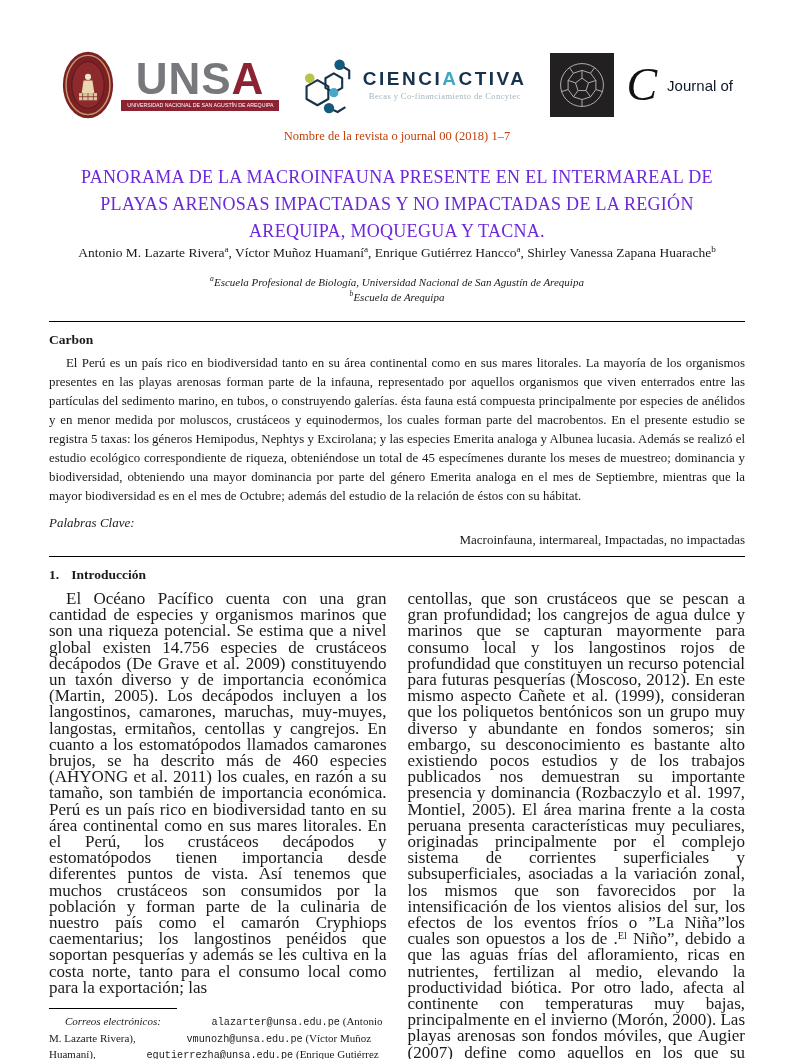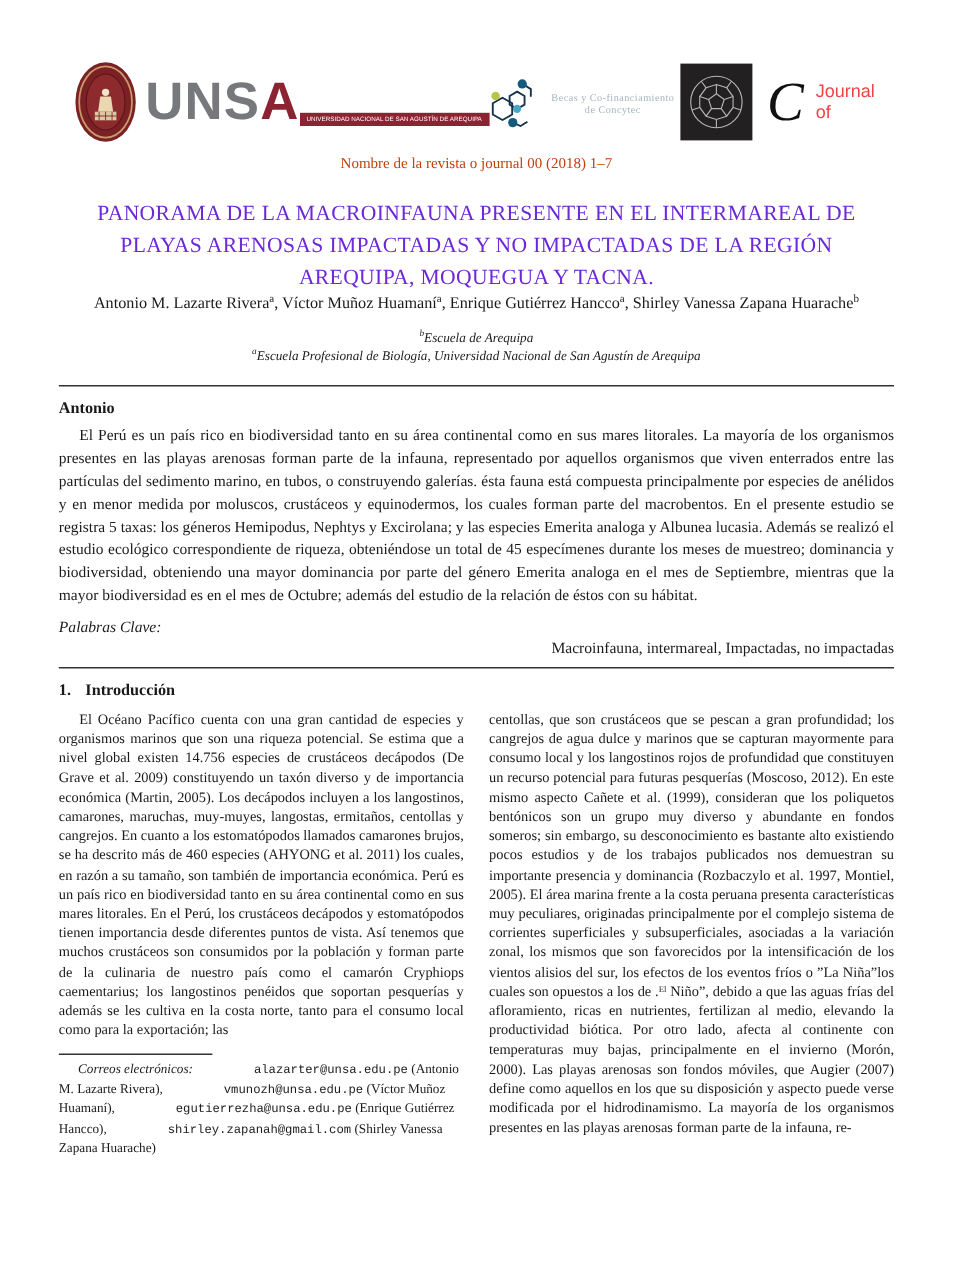--- a/index.html
+++ b/index.html
@@ -2,57 +2,57 @@
 <html lang="es"><head>
 <meta charset="utf-8">
 <style>
   html,body{margin:0;padding:0;background:#ffffff;width:794px;height:1059px;overflow:hidden;}
   body{font-family:"Liberation Serif", serif;color:#1a1a1a;}
   .page{width:794px;height:1059px;box-sizing:border-box;padding:0 49px;position:relative;}
 
   
   .logos{margin-top:50px;height:70px;display:flex;align-items:center;justify-content:space-between;padding:0 12px;}
   .logo-unsa{display:flex;align-items:center;gap:6px;}
-  .unsa-right{display:flex;flex-direction:row;align-items:flex-end;}
+  .unsa-right{display:flex;flex-direction:column;align-items:center;}
   .unsa-acronym{font-family:"Liberation Sans",sans-serif;font-weight:600;font-size:44px;line-height:0.92;letter-spacing:1px;color:#77787b;}
   .unsa-acronym .a-red{color:#8c2332;}
   .unsa-banner{width:158px;height:11px;background:#8c2332;display:flex;align-items:center;justify-content:center;overflow:hidden;margin-top:1px;}
   .unsa-banner span{font-family:"Liberation Sans",sans-serif;font-size:7px;color:#fff;white-space:nowrap;transform:scale(0.75);transform-origin:center;}
 
   .logo-ca{display:flex;align-items:center;gap:8px;}
   .ca-text{display:flex;flex-direction:column;}
   .ca-name{font-family:"Liberation Sans",sans-serif;font-weight:700;font-size:19px;letter-spacing:2.5px;color:#16324c;line-height:1.1;}
   .ca-name .a-teal{color:#3fa8c5;}
   .ca-tagline{font-family:Liberation Serif, serif;font-size:8.5px;color:#a3b4bc;letter-spacing:0.4px;text-align:center;margin-top:2px;}
 
   .logo-jcr{display:flex;align-items:center;gap:10px;}
   .jcr-box{width:64px;height:64px;background:#232021;display:flex;align-items:center;justify-content:center;}
   .jcr-c{font-family:"Liberation Serif",serif;font-style:italic;font-size:46px;line-height:1;color:#111;margin-left:2px;}
-  .jcr-lines{font-family:"Liberation Sans",sans-serif;font-size:15px;line-height:17px;color:#ef4444;}
+  .jcr-lines{font-family:"Liberation Sans",sans-serif;font-size:15px;line-height:17px;color:#0f172a;}
 
   
   .journal-line{margin-top:9px;text-align:center;font-size:12.5px;color:#c2410c;}
   .title{margin:20px auto 0;max-width:680px;text-align:center;font-weight:400;font-size:18px;line-height:27px;letter-spacing:0.3px;color:#6d28d9;}
   .authors{text-align:center;font-size:13.5px;}
   .authors sup{font-size:68%;line-height:0;}
   .affiliations{margin-top:14px;text-align:center;font-style:italic;font-size:11px;line-height:15px;}
   .affiliations sup{font-size:70%;line-height:0;}
   .rule{border:none;border-top:1.7px solid #000;margin:16px 0 0 0;}
   .abstract-head{margin-top:10px;font-weight:700;font-size:13.5px;}
   .abstract{margin:6px 0 0 0;text-align:justify;font-size:12.9px;line-height:19px;text-indent:17px;}
   .kw-label{margin-top:8px;font-style:italic;font-size:13px;line-height:17px;}
   .kw{font-size:13px;line-height:17px;text-align:right;}
   .rule2{border:none;border-top:1.7px solid #000;margin:8px 0 0 0;}
 
   
   .section-head{margin-top:10px;font-weight:700;font-size:13.5px;}
   .section-head .sh-text{margin-left:12px;text-align:right;}
   .columns{margin-top:8px;display:flex;gap:21px;}
   .col{width:338px;}
-  .body-par{margin:0;text-align:justify;font-size:12px;line-height:16.2px;}
+  .body-par{margin:0;text-align:justify;font-size:17px;line-height:16.2px;}
   .indent{text-indent:17px;}
 
   .footnote{margin-top:12px;}
   .fn-rule{width:128px;border-top:1.3px solid #000;margin-bottom:5px;}
   .fn-text{margin:0;font-size:11px;line-height:14.5px;text-indent:16px;text-align:left;}
   .fn-italic{font-style:italic;}
   .fn-mono{font-family:"Liberation Mono",monospace;font-size:10.2px;padding-left:48px;}
 </style>
 </head>
 <body>
@@ -84,20 +84,21 @@
         <polygon points="15,27 26.3,33.5 26.3,46.5 15,53 3.7,46.5 3.7,33.5" fill="none" stroke="#16324c" stroke-width="2.2" stroke-linejoin="round"></polygon>
         <polygon points="32,20 40.7,25 40.7,35 32,40 23.3,35 23.3,25" fill="none" stroke="#16324c" stroke-width="2.2" stroke-linejoin="round"></polygon>
         <polyline points="40,12 48,17 48,26" fill="none" stroke="#16324c" stroke-width="2.2"></polyline>
         <polyline points="27,56 36,60 44,55" fill="none" stroke="#16324c" stroke-width="2.2"></polyline>
         <circle cx="7" cy="25" r="5" fill="#b9c54a"></circle>
         <circle cx="38" cy="11" r="5.4" fill="#145a7c"></circle>
         <circle cx="32" cy="40" r="4.8" fill="#47a8c6"></circle>
         <circle cx="27" cy="56" r="5.4" fill="#145a7c"></circle>
       </svg>
       <div class="ca-text">
+        <div class="ca-name"><span>CIENCI</span><span class="a-teal">A</span><span>CTIVA</span></div>
         <div class="ca-tagline">Becas y Co-financiamiento de Concytec</div>
       </div>
     </div>
 
     <div class="logo-jcr">
       <div class="jcr-box">
         <svg width="60" height="60" viewBox="0 0 70 70">
           <g stroke="#b5b5b5" stroke-width="1.1" fill="none">
             <circle cx="35" cy="35" r="25"></circle>
             <polygon points="35,27 42.6,32.5 39.7,41.5 30.3,41.5 27.4,32.5"></polygon>
@@ -114,27 +115,27 @@
     </div>
   </div>
 
   <div class="journal-line">Nombre de la revista o journal 00 (2018) 1–7</div>
 
   <h1 class="title">PANORAMA DE LA MACROINFAUNA PRESENTE EN EL INTERMAREAL DE PLAYAS ARENOSAS IMPACTADAS Y NO IMPACTADAS DE LA REGIÓN AREQUIPA, MOQUEGUA Y TACNA.</h1>
 
   <div class="authors"><span>Antonio M. Lazarte Rivera<sup>a</sup></span>, <span>Víctor Muñoz Huamaní<sup>a</sup></span>, <span>Enrique Gutiérrez Hancco<sup>a</sup></span>, <span>Shirley Vanessa Zapana Huarache<sup>b</sup></span></div>
 
   <div class="affiliations">
+      <div><sup>a</sup>Escuela Profesional de Biología, Universidad Nacional de San Agustín de Arequipa</div>
       <div><sup>b</sup>Escuela de Arequipa</div>
-      <div><sup>a</sup>Escuela Profesional de Biología, Universidad Nacional de San Agustín de Arequipa</div>
     </div>
 
   <hr class="rule">
 
-  <div class="abstract-head">Antonio</div>
+  <div class="abstract-head">Carbon</div>
   <p class="abstract">El Perú es un país rico en biodiversidad tanto en su área continental como en sus mares litorales. La mayoría de los organismos presentes en las playas arenosas forman parte de la infauna, representado por aquellos organismos que viven enterrados entre las partículas del sedimento marino, en tubos, o construyendo galerías. ésta fauna está compuesta principalmente por especies de anélidos y en menor medida por moluscos, crustáceos y equinodermos, los cuales forman parte del macrobentos. En el presente estudio se registra 5 taxas: los géneros Hemipodus, Nephtys y Excirolana; y las especies Emerita analoga y Albunea lucasia. Además se realizó el estudio ecológico correspondiente de riqueza, obteniéndose un total de 45 especímenes durante los meses de muestreo; dominancia y biodiversidad, obteniendo una mayor dominancia por parte del género Emerita analoga en el mes de Septiembre, mientras que la mayor biodiversidad es en el mes de Octubre; además del estudio de la relación de éstos con su hábitat.</p>
   <div class="kw-label">Palabras Clave:</div>
   <div class="kw">Macroinfauna, intermareal, Impactadas, no impactadas</div>
 
   <hr class="rule2">
 
   <div class="section-head">
     <span>1.</span><span class="sh-text">Introducción</span>
   </div>
 

